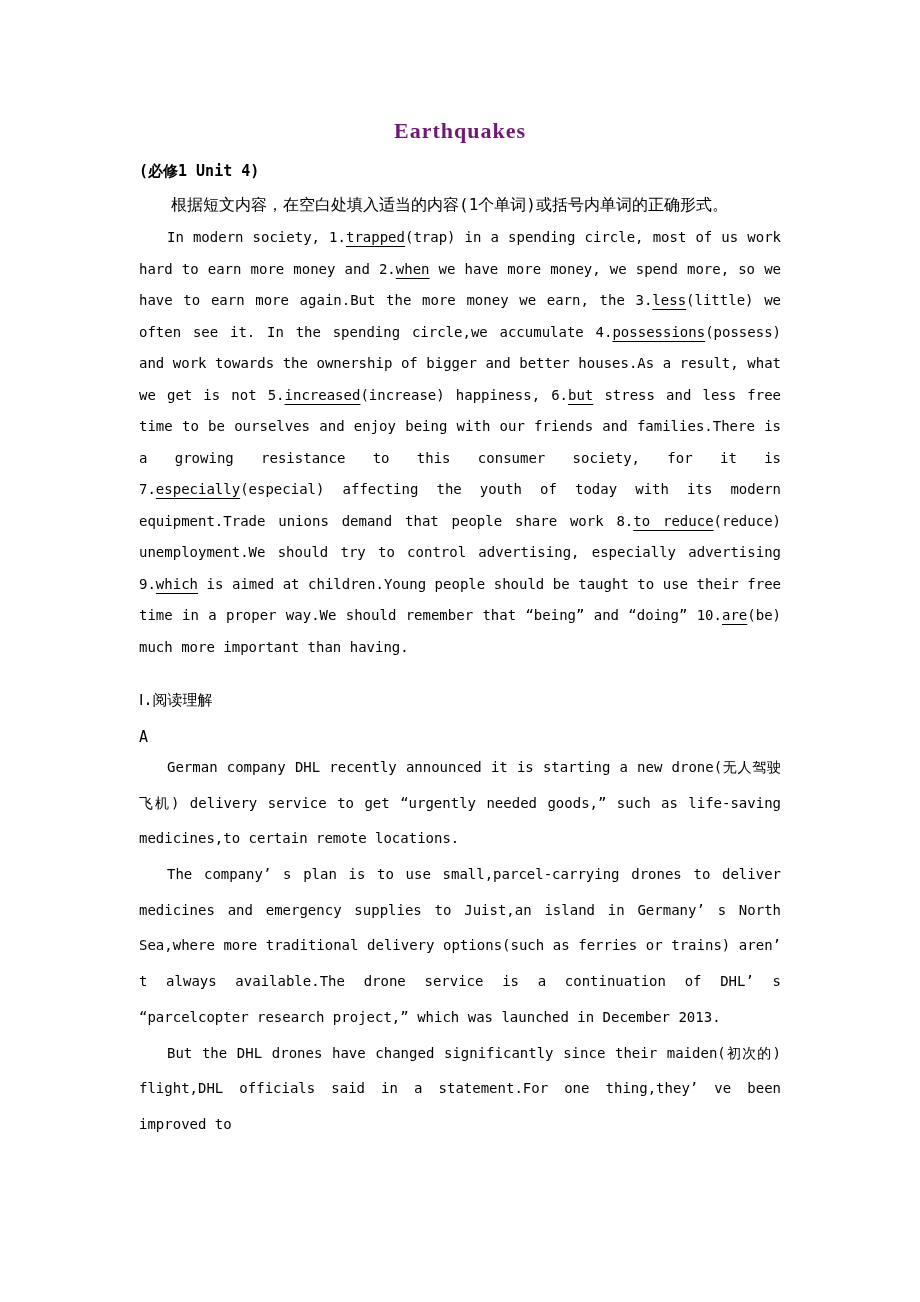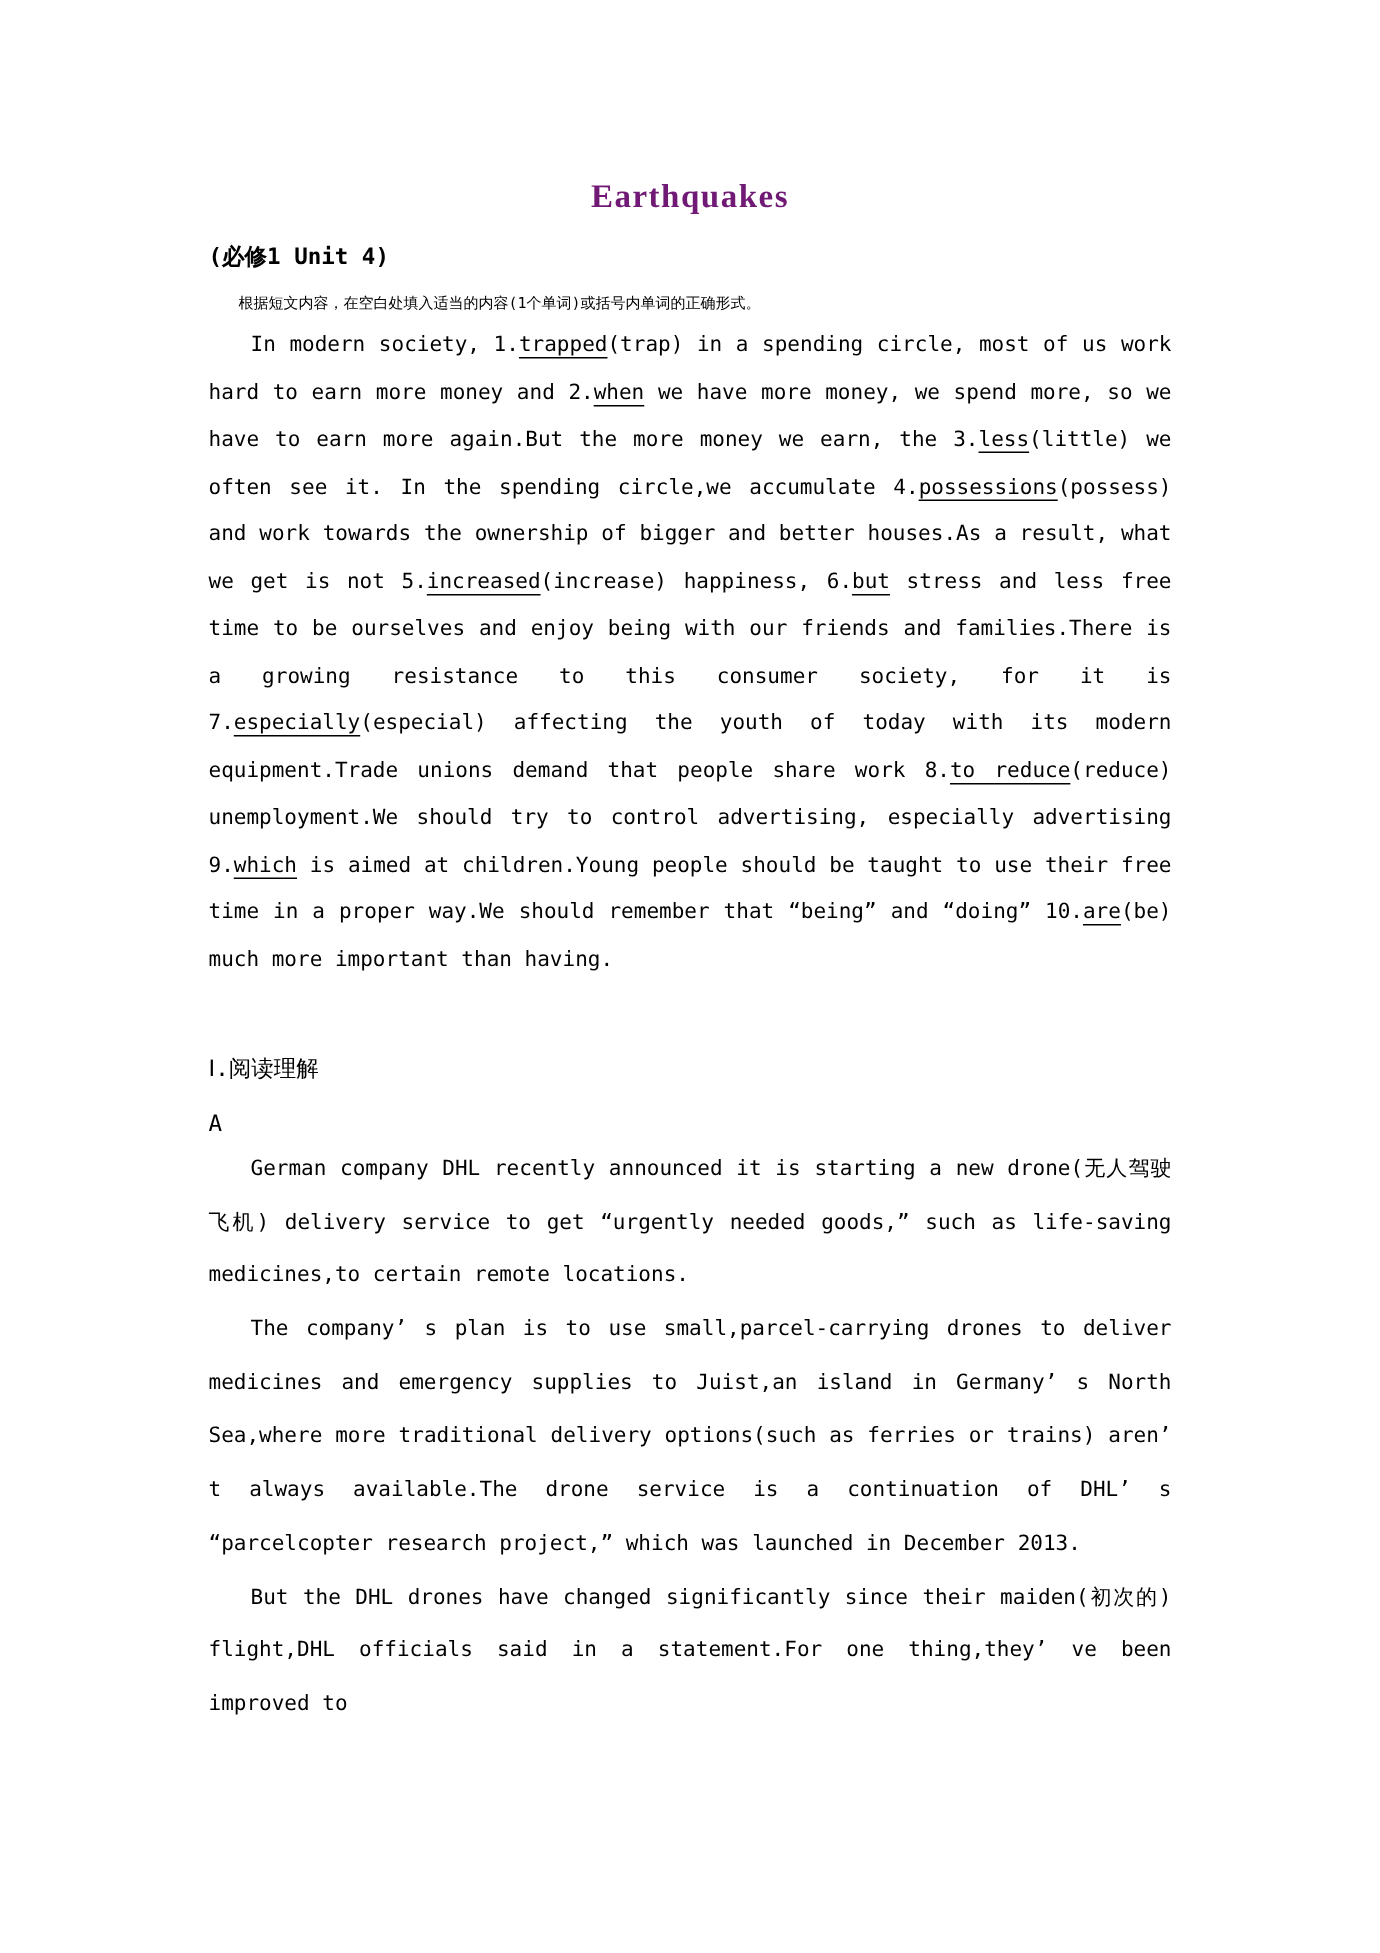--- a/index.html
+++ b/index.html
@@ -30,36 +30,36 @@
     font-size: 15px;
     font-weight: bold;
     margin-top: 18px;
   }
   .section-header {
     font-size: 15px;
     font-weight: bold;
     margin-top: 14px;
   }
   .instruction {
-    font-size: 10px;
+    font-size: 16px;
     margin-top: 14px;
     text-indent: 2em;
   }
   .cloze {
     font-size: 14px;
     line-height: 2.25;
     text-align: justify;
     text-indent: 2em;
     margin-top: 6px;
   }
   .u { text-decoration: underline; text-underline-offset: 4px; }
 
   .reading-header {
     font-size: 15px;
-    margin-top: 47px;
+    margin-top: 28px;
   }
   .passage-label {
     font-size: 15px;
     margin-top: 18px;
   }
   .reading-para {
     font-size: 14px;
     line-height: 2.55;
     text-align: justify;
     text-indent: 2em;

